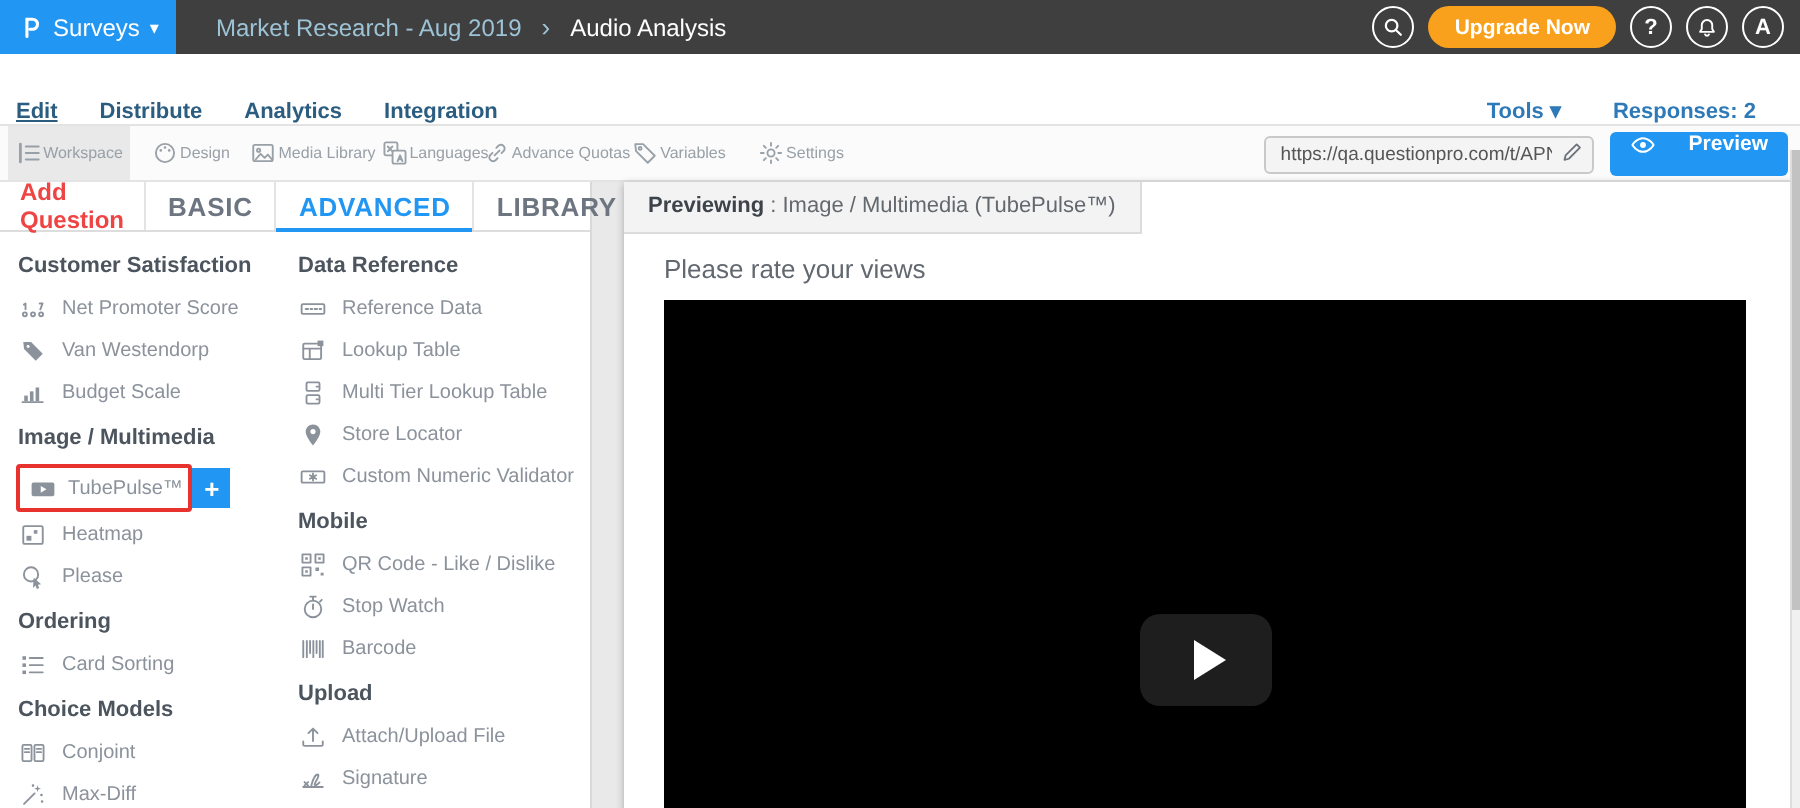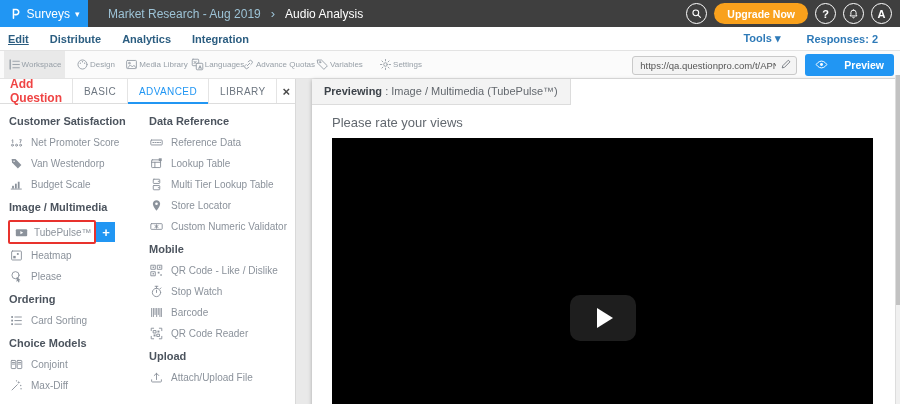--- a/index.html
+++ b/index.html
@@ -21,22 +21,22 @@
   .bc-page { color:#ffffff; }
   .topbar-right { margin-left:auto; display:flex; align-items:center; gap:7px; padding-right:8px; }
   .circle-btn { width:21px; height:21px; border:1.4px solid #fff; border-radius:50%; color:#fff;
                 display:flex; align-items:center; justify-content:center; font-size:11px;
                 font-weight:bold; cursor:pointer; flex:0 0 auto; }
   .upgrade { background:#f9a11c; color:#fff; border:none; border-radius:11px; height:21px;
              padding:0 13px; font-size:10.5px; font-weight:bold; cursor:pointer;
              font-family:"Liberation Sans", sans-serif; }
 
   
-  .menubar { height:24px; background:#fff; border-bottom:1px solid #e3e3e3; display:flex;
-             align-items:center; padding:0 22px 0 8px; }
+  .menubar { height:36px; background:#fff; border-bottom:1px solid #e3e3e3; display:flex;
+             align-items:flex-end; padding:0 22px 0 8px; }
   .menu-items { display:flex; gap:21px; }
   .menu-link { font-size:11px; font-weight:bold; color:#2b5d80; cursor:pointer; }
   .menu-link.active { text-decoration:underline; }
   .menubar-right { margin-left:auto; display:flex; gap:26px; align-items:center; }
   .tools-link, .responses-link { font-size:11px; font-weight:bold; color:#2e7ab8; cursor:pointer; }
 
   
   .toolbar { height:28px; background:#fbfbfb; border-bottom:1px solid #e4e4e4;
              display:flex; align-items:stretch; padding-left:4px; }
   .toolbar-items { display:flex; align-items:stretch; }
@@ -45,33 +45,33 @@
   .tool-btn.active { background:#e9e9e9; }
   .tool-btn .t-label { font-size:8px; white-space:nowrap; }
   .toolbar-right { margin-left:auto; display:flex; align-items:center; gap:8px; padding-right:6px; }
   .url-wrap { position:relative; }
   .url-wrap input { width:165px; height:19px; background:#f4f4f4; border:1px solid #c9c9c9;
                     border-radius:3px; font-size:9.5px; color:#555; padding:0 20px 0 7px;
                     font-family:"Liberation Sans", sans-serif; }
   .pencil { position:absolute; right:5px; top:3px; color:#6d737a; cursor:pointer; }
   .preview-btn { background:#2196f3; color:#fff; border:none; border-radius:3px; height:22px;
                  padding:0 10px; font-size:10.5px; font-weight:bold; display:flex;
-                 align-items:center; gap:16px; cursor:pointer;
+                 gap:16px; cursor:pointer;
                  font-family:"Liberation Sans", sans-serif; }
 
   
   .main { display:flex; height:329px; align-items:stretch; }
 
   .panel { width:296px; background:#fff; border-right:1px solid #d9d9d9; display:flex;
            flex-direction:column; flex:0 0 auto; }
   .panel-head { height:25px; border-bottom:1px solid #ddd; display:flex; align-items:stretch; flex:0 0 auto; }
   .panel-title { font-size:12px; font-weight:bold; color:#ef4444; padding:0 10px;
                  display:flex; align-items:center; flex:1; }
   .tabs { display:flex; align-items:stretch; }
-  .tab { padding:0 11px; display:flex; align-items:center; font-size:10px; font-weight:normal;
+  .tab { padding:0 11px; display:flex; align-items:center; font-size:13px; font-weight:bold;
          color:#6d7680; border-left:1px solid #e4e4e4; position:relative; letter-spacing:.4px;
          cursor:pointer; white-space:nowrap; }
   .tab.active { color:#2196f3; }
   .tab.active::after { content:''; position:absolute; left:0; right:0; bottom:-1px; height:2px;
                        background:#2196f3; }
   .panel-close { width:27px; display:flex; align-items:center; justify-content:center; color:#4a4a4a;
                  font-size:13px; font-weight:bold; border-left:1px solid #e4e4e4; cursor:pointer; }
   .panel-body { display:flex; flex:1; overflow:hidden; padding-top:2px; }
   .col-left { width:140px; padding:0 4px 0 8px; }
   .col-right { flex:1; padding:0 4px 0 8px; }
@@ -443,43 +443,41 @@
                 <span class="q-label">Stop Watch</span>
               </div>
               <div class="q-item">
                 <span class="q-icon">
                   <svg width="13" height="13" viewBox="0 0 16 16" fill="none" stroke="currentColor" stroke-width="1.15" stroke-linecap="round" stroke-linejoin="round">
                     <path d="M2 3v10M4.2 3v10M6.2 3v7.5M8.2 3v10M10.2 3v7.5M12.2 3v10M14 3v10"></path>
                   </svg>
                 </span>
                 <span class="q-label">Barcode</span>
               </div>
-              <div class="q-item">
-                <span class="q-icon">
-                  <svg width="13" height="13" viewBox="0 0 16 16" fill="none" stroke="currentColor" stroke-width="1.15" stroke-linecap="round" stroke-linejoin="round">
-                    <path d="M1.5 4.5v-3h3M11.5 1.5h3v3M14.5 11.5v3h-3M4.5 14.5h-3v-3"></path>
-                    <rect x="4.4" y="4.4" width="3" height="3"></rect>
-                    <rect x="9.2" y="4.4" width="2.4" height="2.4" fill="currentColor" stroke="none"></rect>
-                    <rect x="4.4" y="9.2" width="2.4" height="2.4" fill="currentColor" stroke="none"></rect>
-                    <rect x="8.8" y="8.8" width="2.9" height="2.9"></rect>
-                  </svg>
-                </span>
-                <span class="q-label">QR Code Reader</span>
-              </div>
             </div>
             <div class="q-section">
               <div class="q-sec-title">Upload</div>
               <div class="q-item">
                 <span class="q-icon">
                   <svg width="13" height="13" viewBox="0 0 16 16" fill="none" stroke="currentColor" stroke-width="1.15" stroke-linecap="round" stroke-linejoin="round">
                     <path d="M8 10.5V2.9M5.2 5.6L8 2.8l2.8 2.8"></path>
                     <path d="M2 10.8v2c0 .4.4.7.9.7h10.2c.5 0 .9-.3.9-.7v-2"></path>
                   </svg>
                 </span>
                 <span class="q-label">Attach/Upload File</span>
+              </div>
+              <div class="q-item">
+                <span class="q-icon">
+                  <svg width="13" height="13" viewBox="0 0 16 16" fill="none" stroke="currentColor" stroke-width="1.15" stroke-linecap="round" stroke-linejoin="round">
+                    <path d="M2 12.9h12"></path>
+                    <path d="M2.8 9.9l2.2 2.2M5 9.9l-2.2 2.2"></path>
+                    <path d="M7 12c.8-3.4 2.4-6.8 3.8-6.8.9 0 .6 1.7-.6 3.5-1 1.6-1.6 3.2-.7 3.2.7 0 1.7-1 2.5-1.8"></path>
+                  </svg>
+                </span>
+                <span class="q-label">Signature</span>
               </div>
             </div>
           </div>
       </div>
     </aside>
 
     <section class="preview-card">
       <div class="preview-chip">
         <b>Previewing</b><span> : Image / Multimedia (TubePulse™)</span>
       </div>

